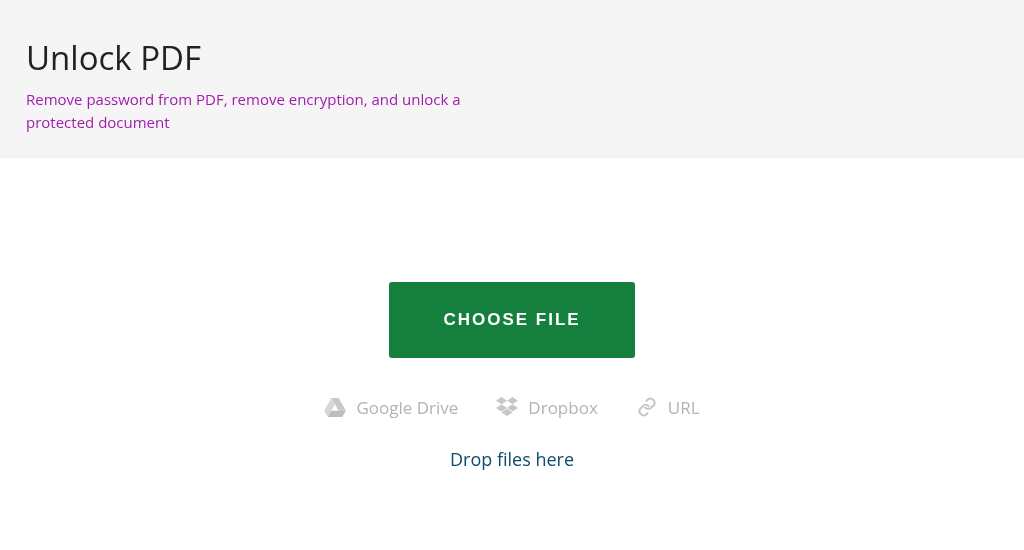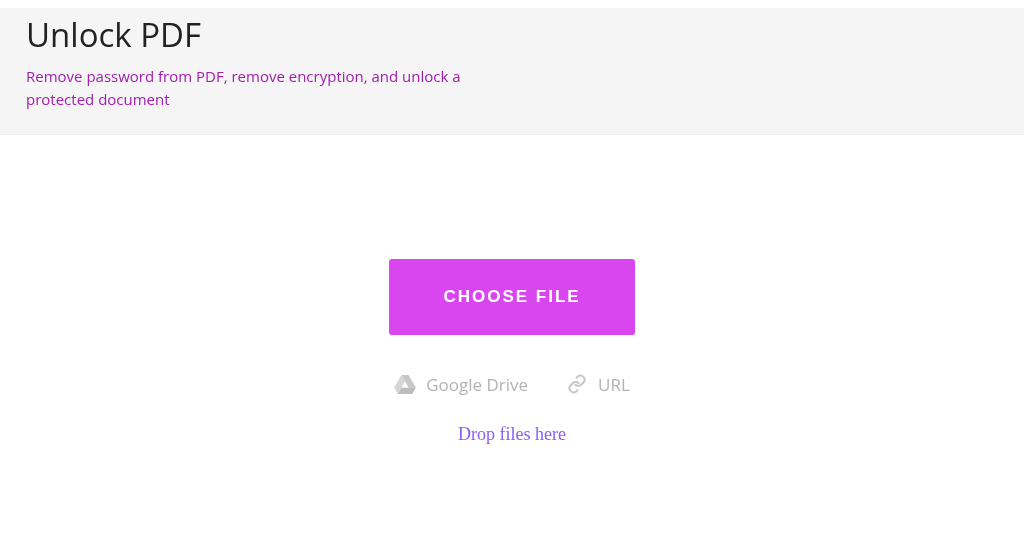--- a/index.html
+++ b/index.html
@@ -5,23 +5,22 @@
     * { margin: 0; padding: 0; box-sizing: border-box; }
     body {
       font-family: 'Open Sans', -apple-system, BlinkMacSystemFont, 'Segoe UI', Helvetica, Arial, sans-serif;
       width: 1024px;
       height: 550px;
       background: #ffffff;
       color: #333;
     }
     .header {
       background: #f5f5f5;
-      padding: 4px 26px 22px 26px;
+      padding: 35px 26px 22px 26px;
       border-bottom: 1px solid #eee;
-      margin-top: 8px;
     }
     .header h1 {
       font-size: 33px;
       font-weight: 400;
       color: #222;
       margin-bottom: 8px;
     }
     .header p {
       font-size: 15px;
       font-weight: 400;
@@ -29,21 +28,21 @@
       max-width: 480px;
       line-height: 1.55;
     }
     .main {
       display: flex;
       flex-direction: column;
       align-items: center;
       padding-top: 124px;
     }
     .choose-btn {
-      background: #d946ef;
+      background: #15803d;
       color: #ffffff;
       border: none;
       font-size: 17px;
       font-weight: 700;
       letter-spacing: 2px;
       padding: 28px 54px;
       border-radius: 3px;
       cursor: pointer;
     }
     .sources {
@@ -65,23 +64,22 @@
       display: flex;
       align-items: center;
       margin-top: 34px;
       color: #c7c7c7;
       font-size: 13px;
     }
     .sep .line { width: 95px; height: 1px; background: #dcdcdc; }
     .sep span { margin: 0 14px; }
     .drop {
       margin-top: 28px;
-      color: #8b5cf6;
+      color: #0c4a6e;
       font-size: 18px;
-      font-family: Liberation Serif, serif;
     }
   </style>
 </head>
 <body>
 
 <div class="header">
   <h1>Unlock PDF</h1>
   <p>Remove password from PDF, remove encryption, and unlock a protected document</p>
 </div>
 
@@ -93,20 +91,32 @@
       <span>
         <svg width="22" height="19" viewBox="0 0 24 21">
           <path d="M8 0 L16 0 L24 14 L16 14 Z" fill="#c7c7c7"></path>
           <path d="M8 0 L0 14 L4 21 L12 7 Z" fill="#d6d6d6"></path>
           <path d="M4 21 L20 21 L24 14 L8 14 Z" fill="#bdbdbd"></path>
         </svg>
       </span>
       <span>Google Drive</span>
     </div>
 
+    <div class="source">
+      <span>
+        <svg width="22" height="20" viewBox="0 0 24 22">
+          <path d="M6 0 L12 4 L6 8 L0 4 Z" fill="#c7c7c7"></path>
+          <path d="M18 0 L24 4 L18 8 L12 4 Z" fill="#c7c7c7"></path>
+          <path d="M6 8 L12 12 L6 16 L0 12 Z" fill="#c7c7c7"></path>
+          <path d="M18 8 L24 12 L18 16 L12 12 Z" fill="#c7c7c7"></path>
+          <path d="M6 17 L12 13 L18 17 L12 21 Z" fill="#c7c7c7"></path>
+        </svg>
+      </span>
+      <span>Dropbox</span>
+    </div>
 
     <div class="source">
       <span>
         <svg width="22" height="20" viewBox="0 0 24 24" fill="none" stroke="#c7c7c7" stroke-width="2.5" stroke-linecap="round">
           <path d="M10 13a5 5 0 0 0 7 0l3-3a5 5 0 0 0-7-7l-1.5 1.5"></path>
           <path d="M14 11a5 5 0 0 0-7 0l-3 3a5 5 0 0 0 7 7l1.5-1.5"></path>
         </svg>
       </span>
       <span>URL</span>
     </div>

